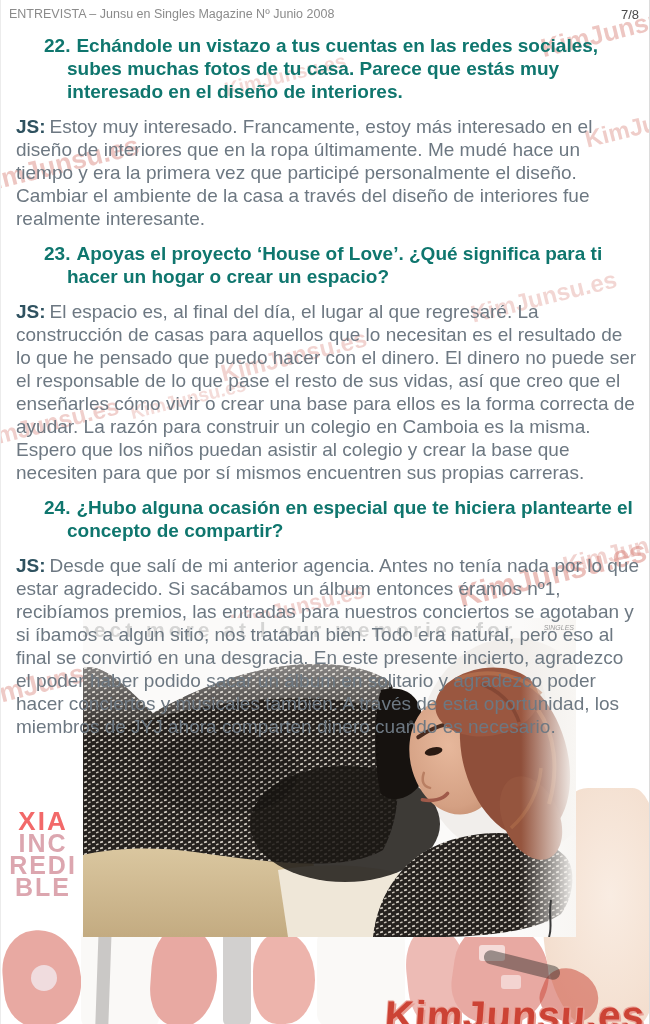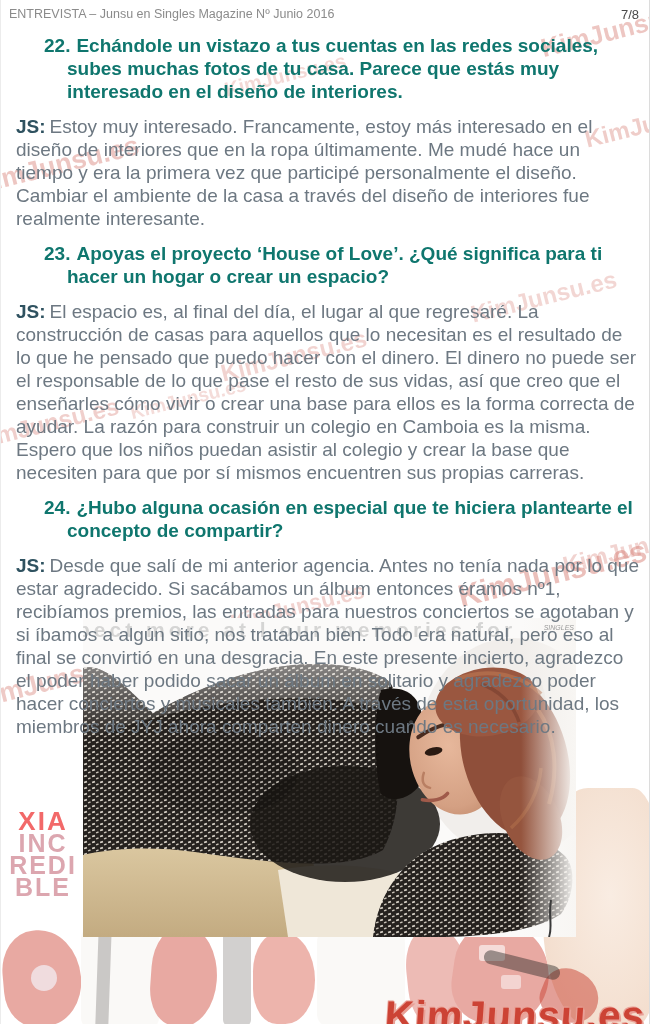--- a/index.html
+++ b/index.html
@@ -86,21 +86,21 @@
   <div class="wm" style="left:218px;top:342px;font-size:24px;opacity:.35;">KimJunsu.es</div>
   <div class="wm" style="left:128px;top:388px;font-size:19px;opacity:.28;">KimJunsu.es</div>
   <div class="wm" style="left:-30px;top:410px;font-size:24px;opacity:.38;">KimJunsu.es</div>
   <div class="wm" style="left:560px;top:534px;font-size:24px;opacity:.35;">KimJunsu.es</div>
   <div class="wm" style="left:455px;top:556px;font-size:31px;opacity:.5;">KimJunsu.es</div>
   <div class="wm" style="left:228px;top:594px;font-size:22px;opacity:.35;">KimJunsu.es</div>
   <div class="wm" style="left:-30px;top:665px;font-size:27px;opacity:.42;">KimJunsu.es</div>
 
   <div class="content">
     <div class="doc-header">
-      <span>ENTREVISTA – Junsu en Singles Magazine Nº Junio 2016</span>
+      <span>ENTREVISTA – Junsu en Singles Magazine Nº Junio 2008</span>
       <span class="pagenum">7/8</span>
     </div>
 
     <div class="question">
       <span class="qnum">22.</span><span>Echándole un vistazo a tus cuentas en las redes sociales, subes muchas fotos de tu casa. Parece que estás muy interesado en el diseño de interiores.</span>
     </div>
     <p class="answer">
       <span class="speaker">JS:</span><span>Estoy muy interesado. Francamente, estoy más interesado en el diseño de interiores que en la ropa últimamente. Me mudé hace un tiempo y era la primera vez que participé personalmente el diseño. Cambiar el ambiente de la casa a través del diseño de interiores fue realmente interesante.</span>
     </p>
 

